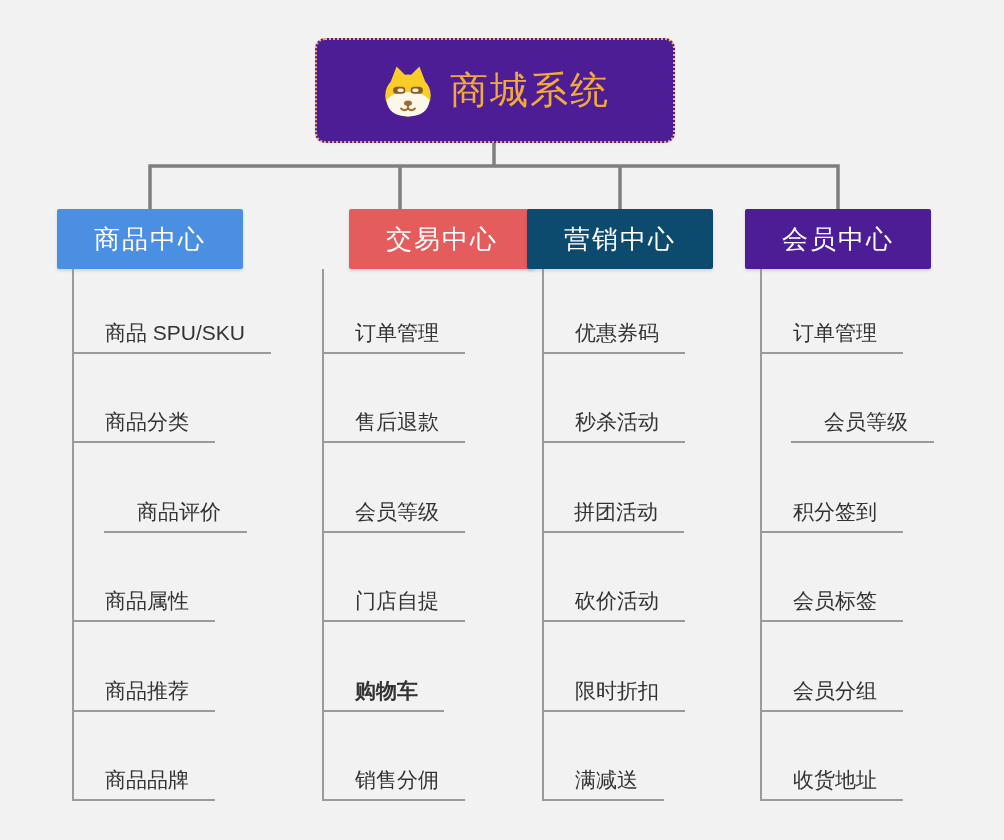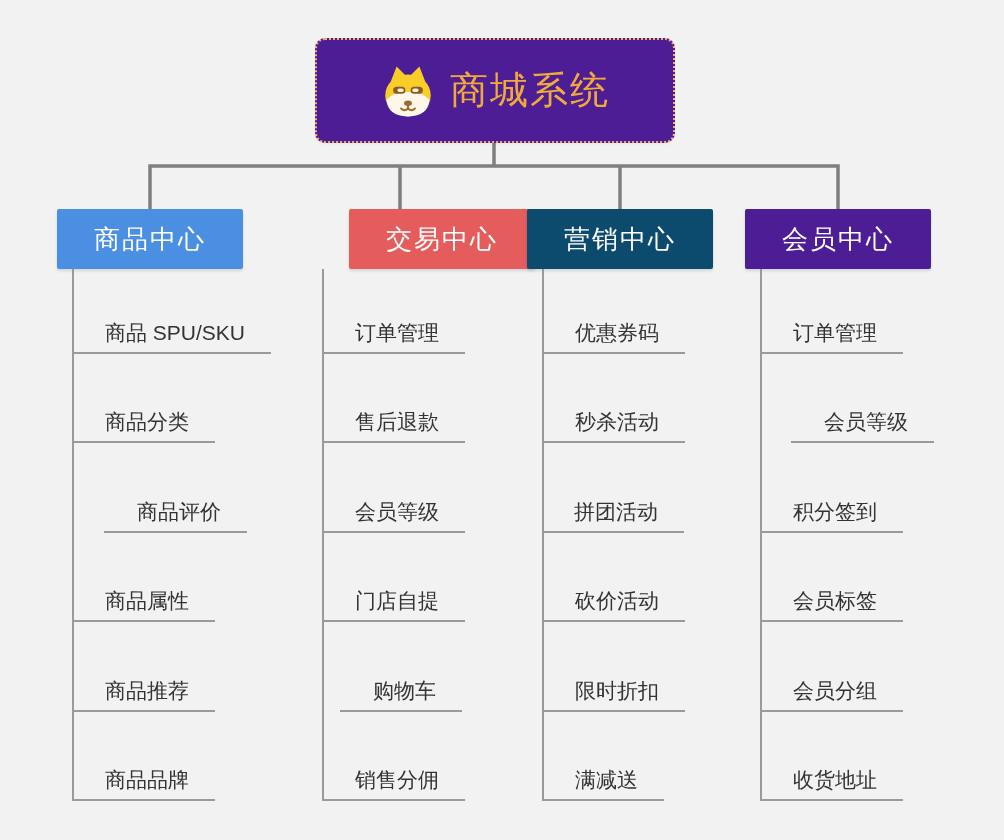--- a/index.html
+++ b/index.html
@@ -90,21 +90,21 @@
       <div class="mind-item" style="left: 72px; top: 490.8px; border-bottom-color: rgb(154, 154, 154); margin-left: 32px;">商品评价</div>
       <div class="mind-item" style="left: 72px; top: 580.2px; border-bottom-color: rgb(154, 154, 154);">商品属性</div>
       <div class="mind-item" style="left: 72px; top: 669.6px; border-bottom-color: rgb(154, 154, 154);">商品推荐</div>
       <div class="mind-item" style="left: 72px; top: 759px; border-bottom-color: rgb(154, 154, 154);">商品品牌</div>
       <div class="branch-box" style="left: 307px; top: 209px; background: rgb(228, 92, 92); margin-left: 42px;">交易中心</div>
       <div class="col-line" style="left: 322px; top: 269px; height: 532px; background: rgb(154, 154, 154);"></div>
       <div class="mind-item" style="left: 322px; top: 312px; border-bottom-color: rgb(154, 154, 154);">订单管理</div>
       <div class="mind-item" style="left: 322px; top: 401.4px; border-bottom-color: rgb(154, 154, 154);">售后退款</div>
       <div class="mind-item" style="left: 322px; top: 490.8px; border-bottom-color: rgb(154, 154, 154);">会员等级</div>
       <div class="mind-item" style="left: 322px; top: 580.2px; border-bottom-color: rgb(154, 154, 154);">门店自提</div>
-      <div class="mind-item" style="left: 340px; top: 669.6px; border-bottom-color: rgb(154, 154, 154);">购物车</div>
+      <div class="mind-item" style="left: 322px; top: 669.6px; border-bottom-color: rgb(154, 154, 154); font-weight: bold;">购物车</div>
       <div class="mind-item" style="left: 322px; top: 759px; border-bottom-color: rgb(154, 154, 154);">销售分佣</div>
       <div class="branch-box" style="left: 527px; top: 209px; background: #0c4a6e;">营销中心</div>
       <div class="col-line" style="left: 542px; top: 269px; height: 532px; background: rgb(154, 154, 154);"></div>
       <div class="mind-item" style="left: 542px; top: 312px; border-bottom-color: rgb(154, 154, 154);">优惠券码</div>
       <div class="mind-item" style="left: 542px; top: 401.4px; border-bottom-color: rgb(154, 154, 154);">秒杀活动</div>
       <div class="mind-item" style="left: 542px; top: 490.8px; border-bottom-color: rgb(154, 154, 154); padding-left: 32px;">拼团活动</div>
       <div class="mind-item" style="left: 542px; top: 580.2px; border-bottom-color: rgb(154, 154, 154);">砍价活动</div>
       <div class="mind-item" style="left: 542px; top: 669.6px; border-bottom-color: rgb(154, 154, 154);">限时折扣</div>
       <div class="mind-item" style="left: 542px; top: 759px; border-bottom-color: rgb(154, 154, 154);">满减送</div>
       <div class="branch-box" style="left: 745px; top: 209px; background: #4c1d95;">会员中心</div>

